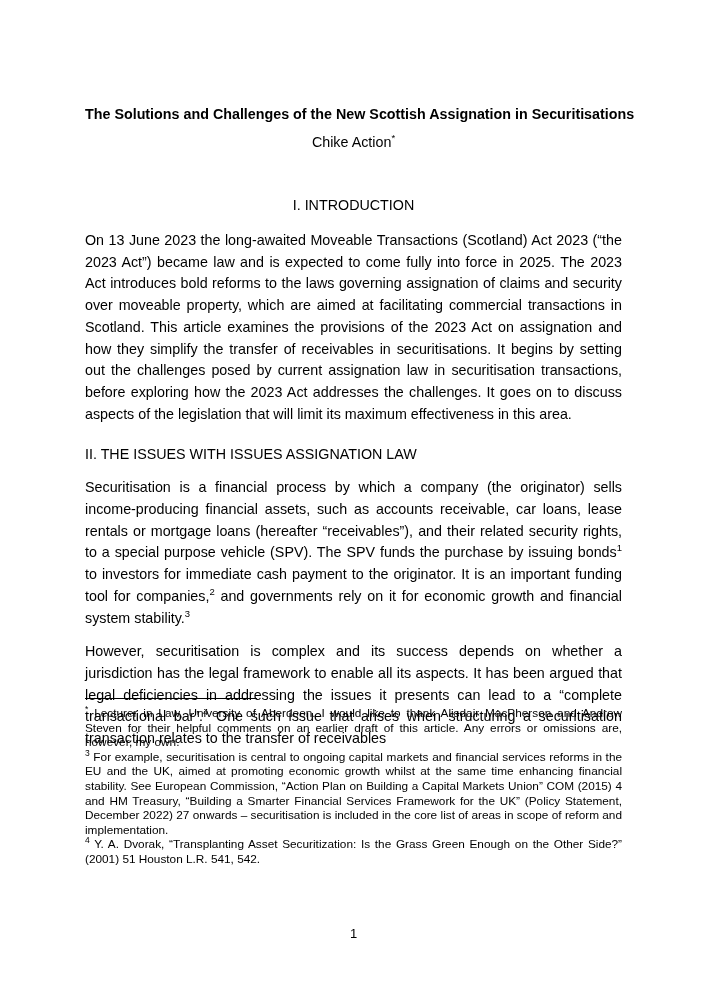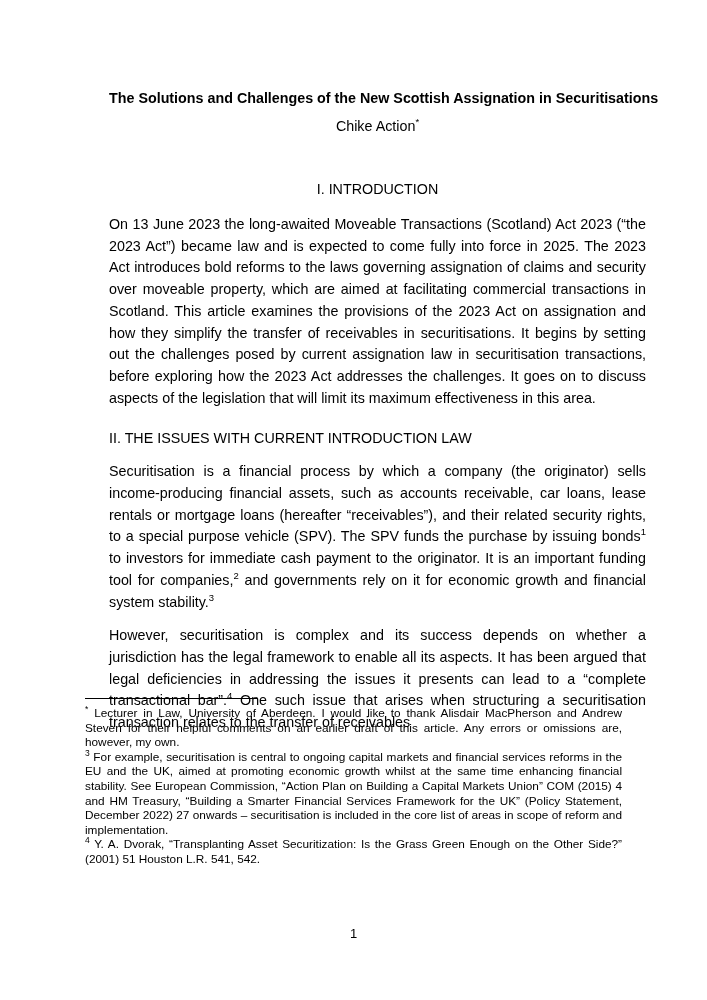--- a/index.html
+++ b/index.html
@@ -8,23 +8,22 @@
     width: 707px;
     height: 1000px;
     background: #ffffff;
     color: #000000;
     font-family: "Liberation Sans", sans-serif;
     overflow: hidden;
   }
   .content {
     position: absolute;
     left: 85px;
-    top: 88px;
+    top: 104px;
     width: 537px;
-    margin-left: 24px;
   }
   .paper-title {
     margin: 0;
     font-size: 14.3px;
     font-weight: bold;
     line-height: 20px;
     text-align: center;
     white-space: nowrap;
   }
   .author-line {
@@ -95,21 +94,21 @@
   <div class="content">
 
     <h1 class="paper-title">The Solutions and Challenges of the New Scottish Assignation in Securitisations</h1>
 
     <div class="author-line"><span>Chike Action</span><sup class="fnref">*</sup></div>
 
     <h2 class="section-heading heading-1">I. INTRODUCTION</h2>
 
     <p class="body-para para-1">On 13 June 2023 the long-awaited Moveable Transactions (Scotland) Act 2023 (“the 2023 Act”) became law and is expected to come fully into force in 2025. The 2023 Act introduces bold reforms to the laws governing assignation of claims and security over moveable property, which are aimed at facilitating commercial transactions in Scotland. This article examines the provisions of the 2023 Act on assignation and how they simplify the transfer of receivables in securitisations. It begins by setting out the challenges posed by current assignation law in securitisation transactions, before exploring how the 2023 Act addresses the challenges. It goes on to discuss aspects of the legislation that will limit its maximum effectiveness in this area.</p>
 
-    <h2 class="section-heading heading-2">II. THE ISSUES WITH CURRENT INTRODUCTION LAW</h2>
+    <h2 class="section-heading heading-2">II. THE ISSUES WITH ISSUES ASSIGNATION LAW</h2>
 
     <p class="body-para para-std"><span>Securitisation is a financial process by which a company (the originator) sells income-producing financial assets, such as accounts receivable, car loans, lease rentals or mortgage loans (hereafter “receivables”), and their related security rights, to a special purpose vehicle (SPV). The SPV funds the purchase by issuing bonds</span><sup class="fnref">1</sup><span> to investors for immediate cash payment to the originator. It is an important funding tool for companies,</span><sup class="fnref">2</sup><span> and governments rely on it for economic growth and financial system stability.</span><sup class="fnref">3</sup></p>
 
     <p class="body-para para-std"><span>However, securitisation is complex and its success depends on whether a jurisdiction has the legal framework to enable all its aspects. It has been argued that legal deficiencies in addressing the issues it presents can lead to a “complete transactional bar”.</span><sup class="fnref">4</sup><span> One such issue that arises when structuring a securitisation transaction relates to the transfer of receivables</span></p>
 
   </div>
 
   <div class="footnote-area">
 
     <div class="footnote-separator"></div>

